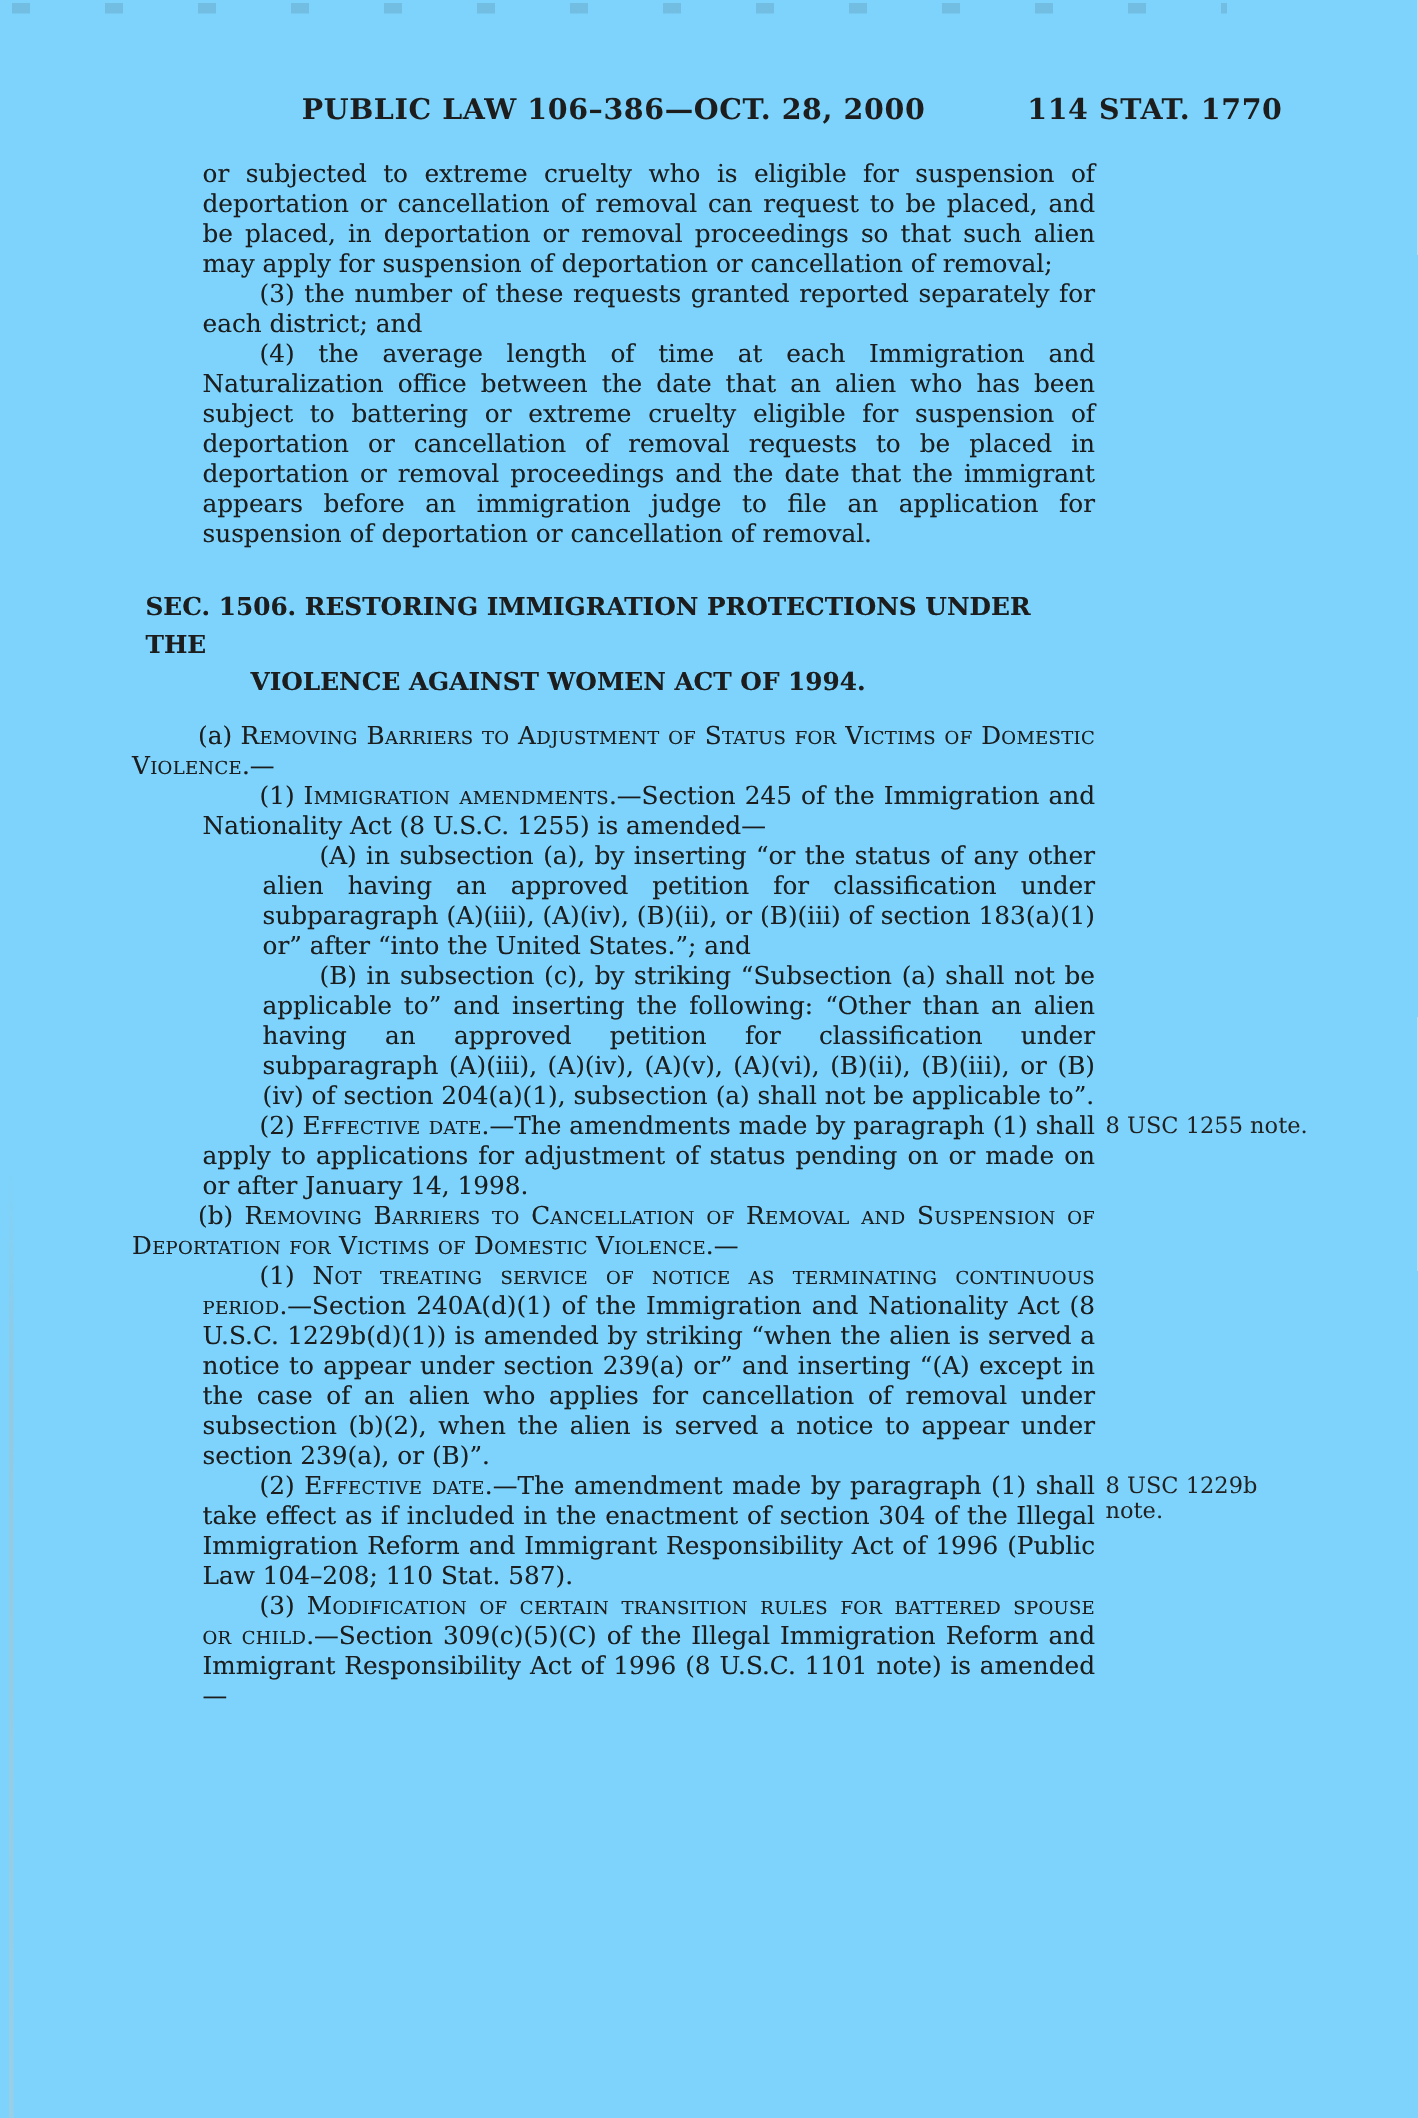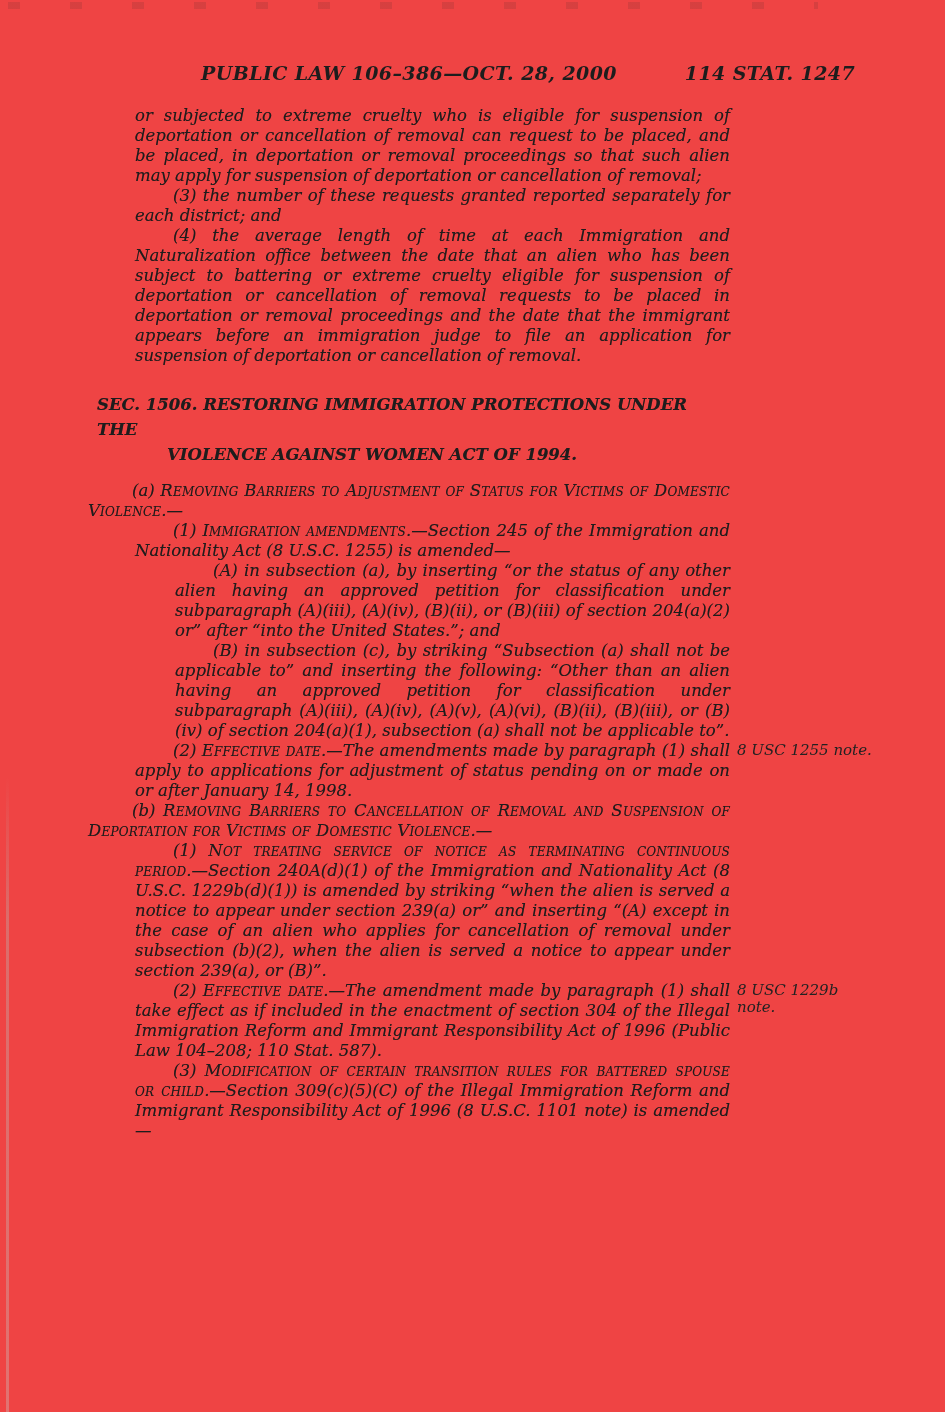--- a/index.html
+++ b/index.html
@@ -1,20 +1,19 @@
 <!DOCTYPE html>
 <html><head>
 <meta charset="utf-8">
 <style>
   html,body{margin:0;padding:0;background:#e8e8e6;}
   .page{
     position:relative;width:945px;height:1412px;margin:0 auto;
-    background:#ef4444;overflow:hidden;color:#1d1d1d;
+    background:#7dd3fc;overflow:hidden;color:#1d1d1d;
     font-family:"DejaVu Serif","Liberation Serif",serif;
-    font-style:italic;
   }
   
   .topmarks{
     position:absolute;top:2px;left:8px;width:810px;height:7px;opacity:.12;
     background:repeating-linear-gradient(90deg,#222 0 12px,transparent 12px 62px);
   }
   .leftedge{
     position:absolute;left:6px;top:0;width:3px;height:1412px;opacity:.35;
     background:linear-gradient(180deg,transparent 0 55%,#b8b8b4 65%,#c9c9c5 100%);
   }
@@ -49,36 +48,36 @@
 <body>
 
 <div class="page">
 
   <div class="topmarks"></div>
   <div class="leftedge"></div>
 
   <div class="runhead">
     <span class="law">PUBLIC LAW 106–386—OCT. 28, 2000</span>
   </div>
-  <div class="stat">114 STAT. 1247</div>
+  <div class="stat">114 STAT. 1770</div>
 
   <div class="content">
 
     <div class="para lv1"><span>or subjected to extreme cruelty who is eligible for suspension of deportation or cancellation of removal can request to be placed, and be placed, in deportation or removal proceedings so that such alien may apply for suspension of deportation or cancellation of removal;</span></div>
     <div class="para lv1 ind"><span>(3) the number of these requests granted reported separately for each district; and</span></div>
     <div class="para lv1 ind"><span>(4) the average length of time at each Immigration and Naturalization office between the date that an alien who has been subject to battering or extreme cruelty eligible for suspension of deportation or cancellation of removal requests to be placed in deportation or removal proceedings and the date that the immigrant appears before an immigration judge to file an application for suspension of deportation or cancellation of removal.</span></div>
 
     <div class="heading">
       <div class="h1">SEC. 1506. RESTORING IMMIGRATION PROTECTIONS UNDER THE</div>
       <div class="h2">VIOLENCE AGAINST WOMEN ACT OF 1994.</div>
     </div>
 
     <div class="para ind0"><span>(a) </span><span class="sc">Removing Barriers to Adjustment of Status for Victims of Domestic Violence</span><span>.—</span></div>
     <div class="para lv1 ind"><span>(1) </span><span class="sc">Immigration amendments</span><span>.—Section 245 of the Immigration and Nationality Act (8 U.S.C. 1255) is amended—</span></div>
-    <div class="para lv2 ind"><span>(A) in subsection (a), by inserting “or the status of any other alien having an approved petition for classification under subparagraph (A)(iii), (A)(iv), (B)(ii), or (B)(iii) of section 204(a)(2) or” after “into the United States.”; and</span></div>
+    <div class="para lv2 ind"><span>(A) in subsection (a), by inserting “or the status of any other alien having an approved petition for classification under subparagraph (A)(iii), (A)(iv), (B)(ii), or (B)(iii) of section 183(a)(1) or” after “into the United States.”; and</span></div>
     <div class="para lv2 ind"><span>(B) in subsection (c), by striking “Subsection (a) shall not be applicable to” and inserting the following: “Other than an alien having an approved petition for classification under subparagraph (A)(iii), (A)(iv), (A)(v), (A)(vi), (B)(ii), (B)(iii), or (B)(iv) of section 204(a)(1), subsection (a) shall not be applicable to”.</span></div>
 
     <div class="para lv1 ind">
       <span class="note">
         <span>8 USC 1255 note.</span>
       </span>
     <span>(2) </span><span class="sc">Effective date</span><span>.—The amendments made by paragraph (1) shall apply to applications for adjustment of status pending on or made on or after January 14, 1998.</span></div>
 
     <div class="para ind0"><span>(b) </span><span class="sc">Removing Barriers to Cancellation of Removal and Suspension of Deportation for Victims of Domestic Violence</span><span>.—</span></div>
     <div class="para lv1 ind"><span>(1) </span><span class="sc">Not treating service of notice as terminating continuous period</span><span>.—Section 240A(d)(1) of the Immigration and Nationality Act (8 U.S.C. 1229b(d)(1)) is amended by striking “when the alien is served a notice to appear under section 239(a) or” and inserting “(A) except in the case of an alien who applies for cancellation of removal under subsection (b)(2), when the alien is served a notice to appear under section 239(a), or (B)”.</span></div>

